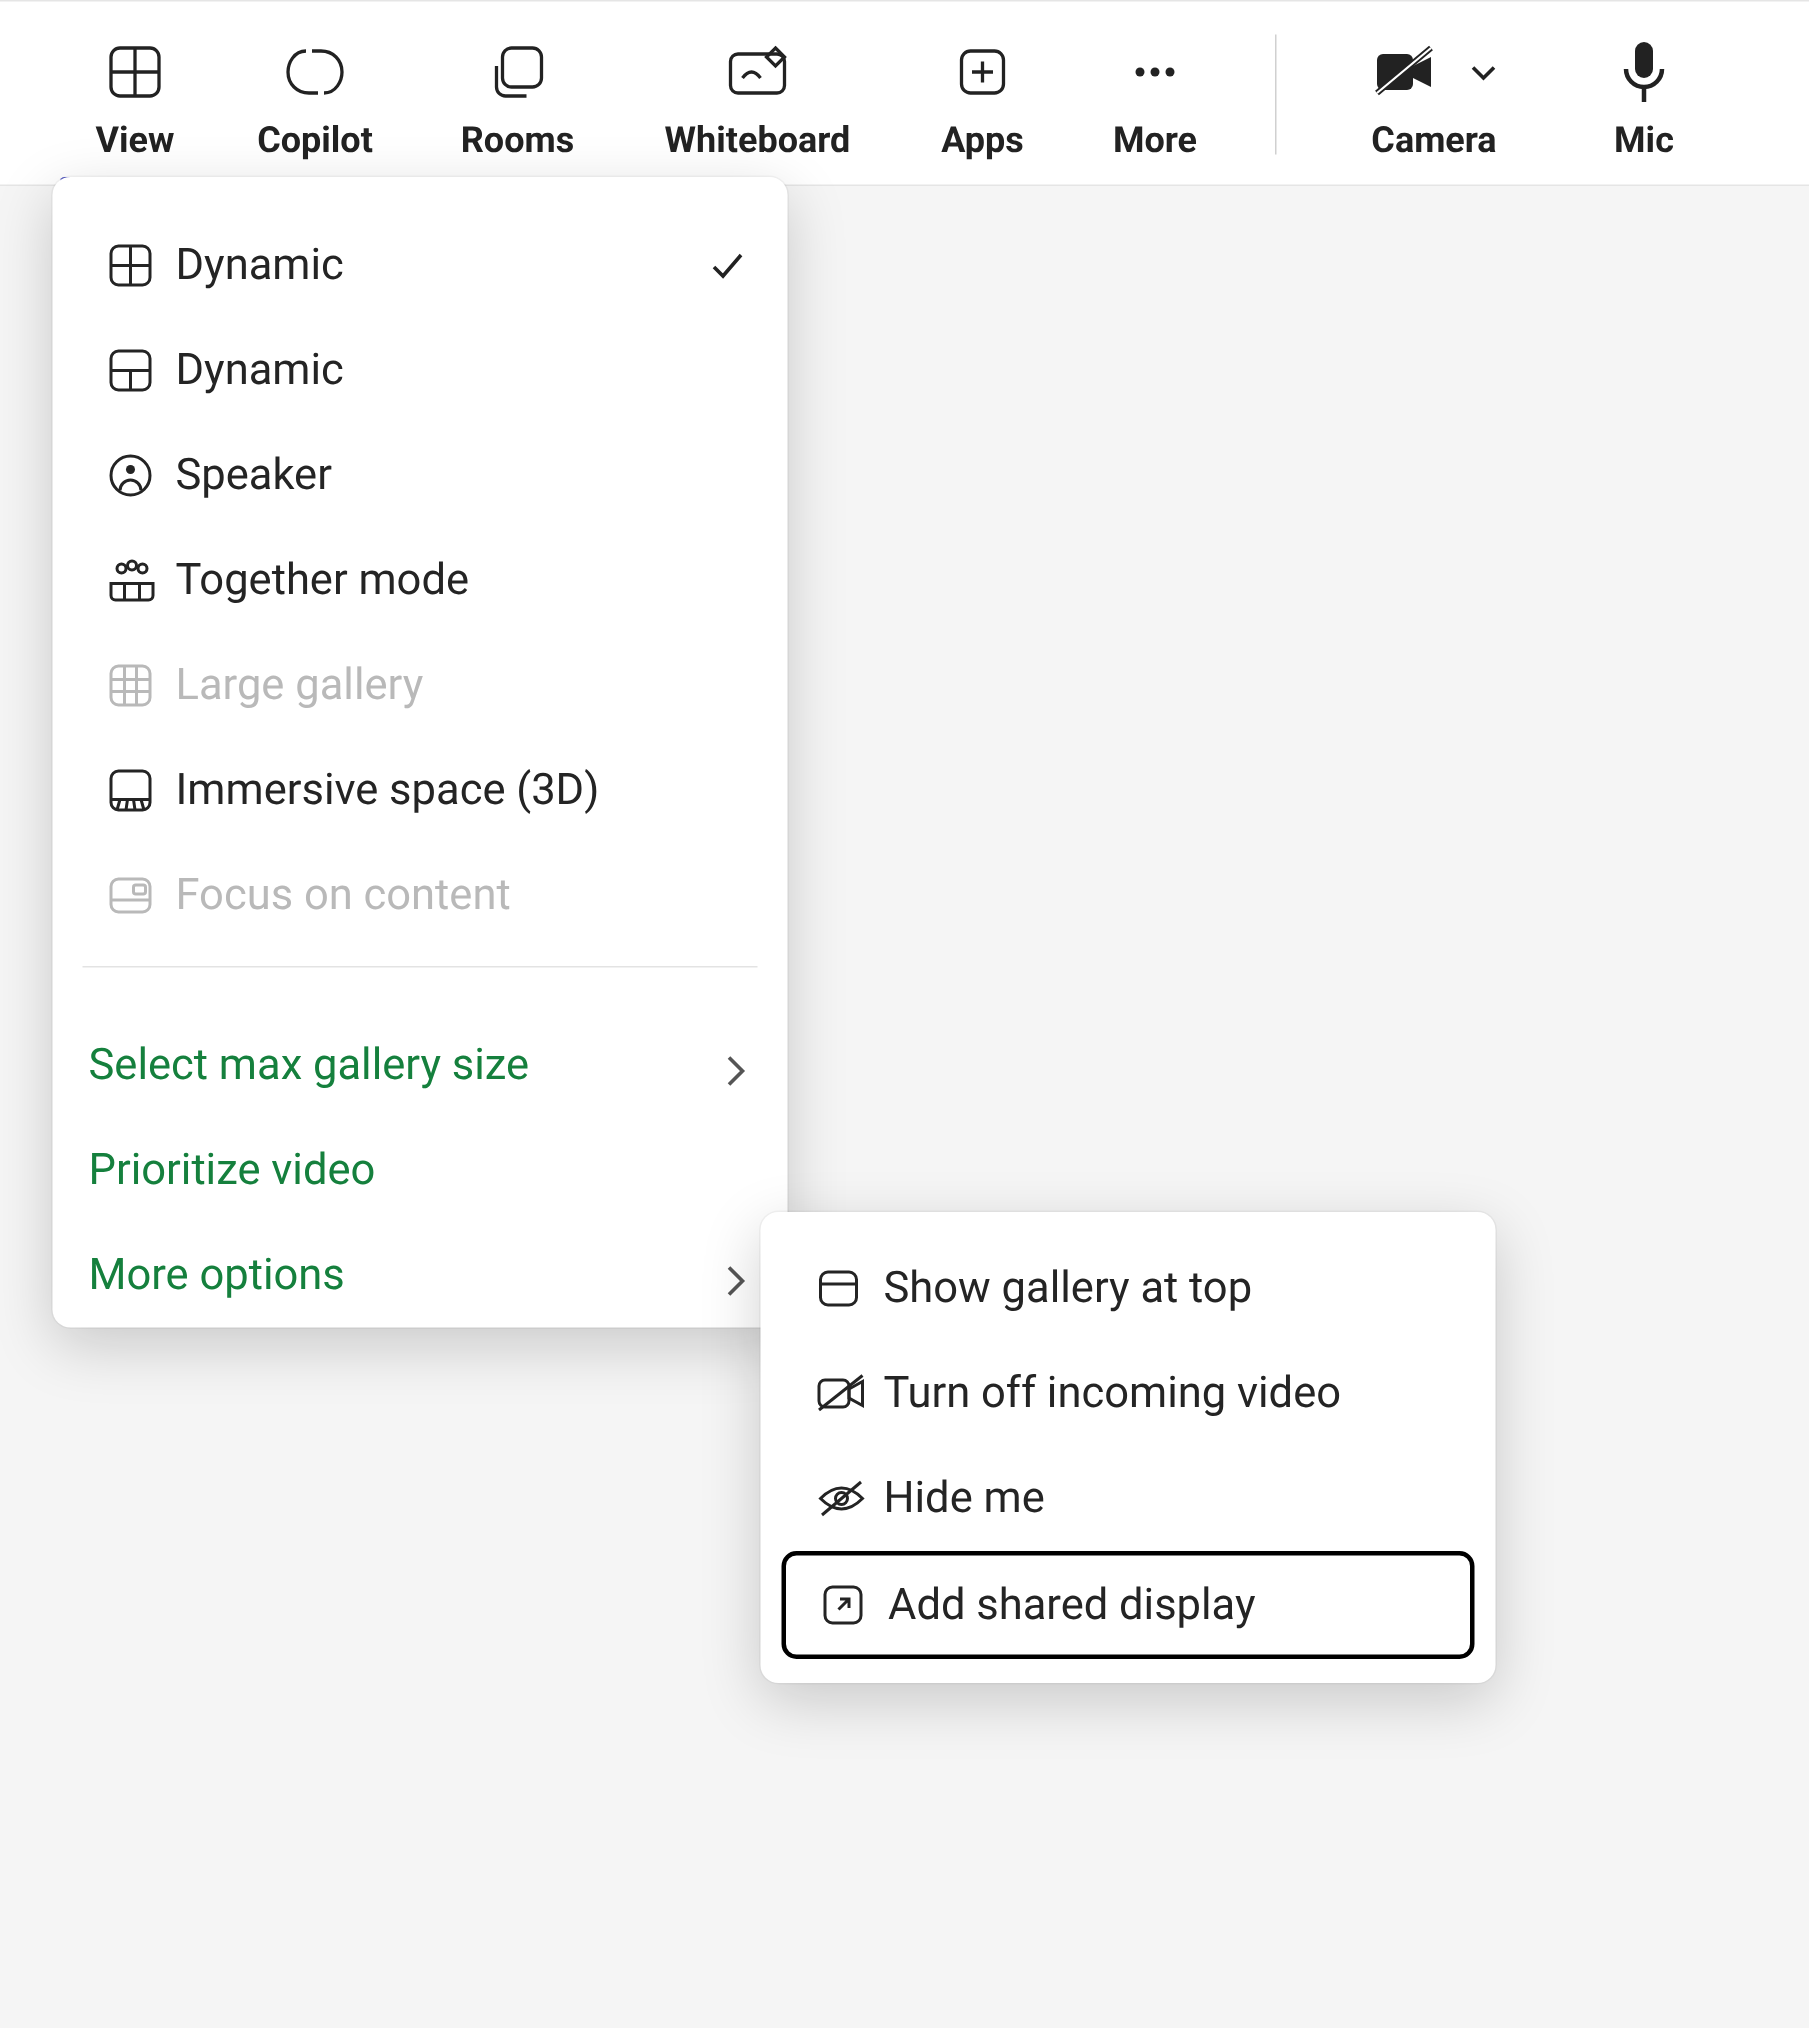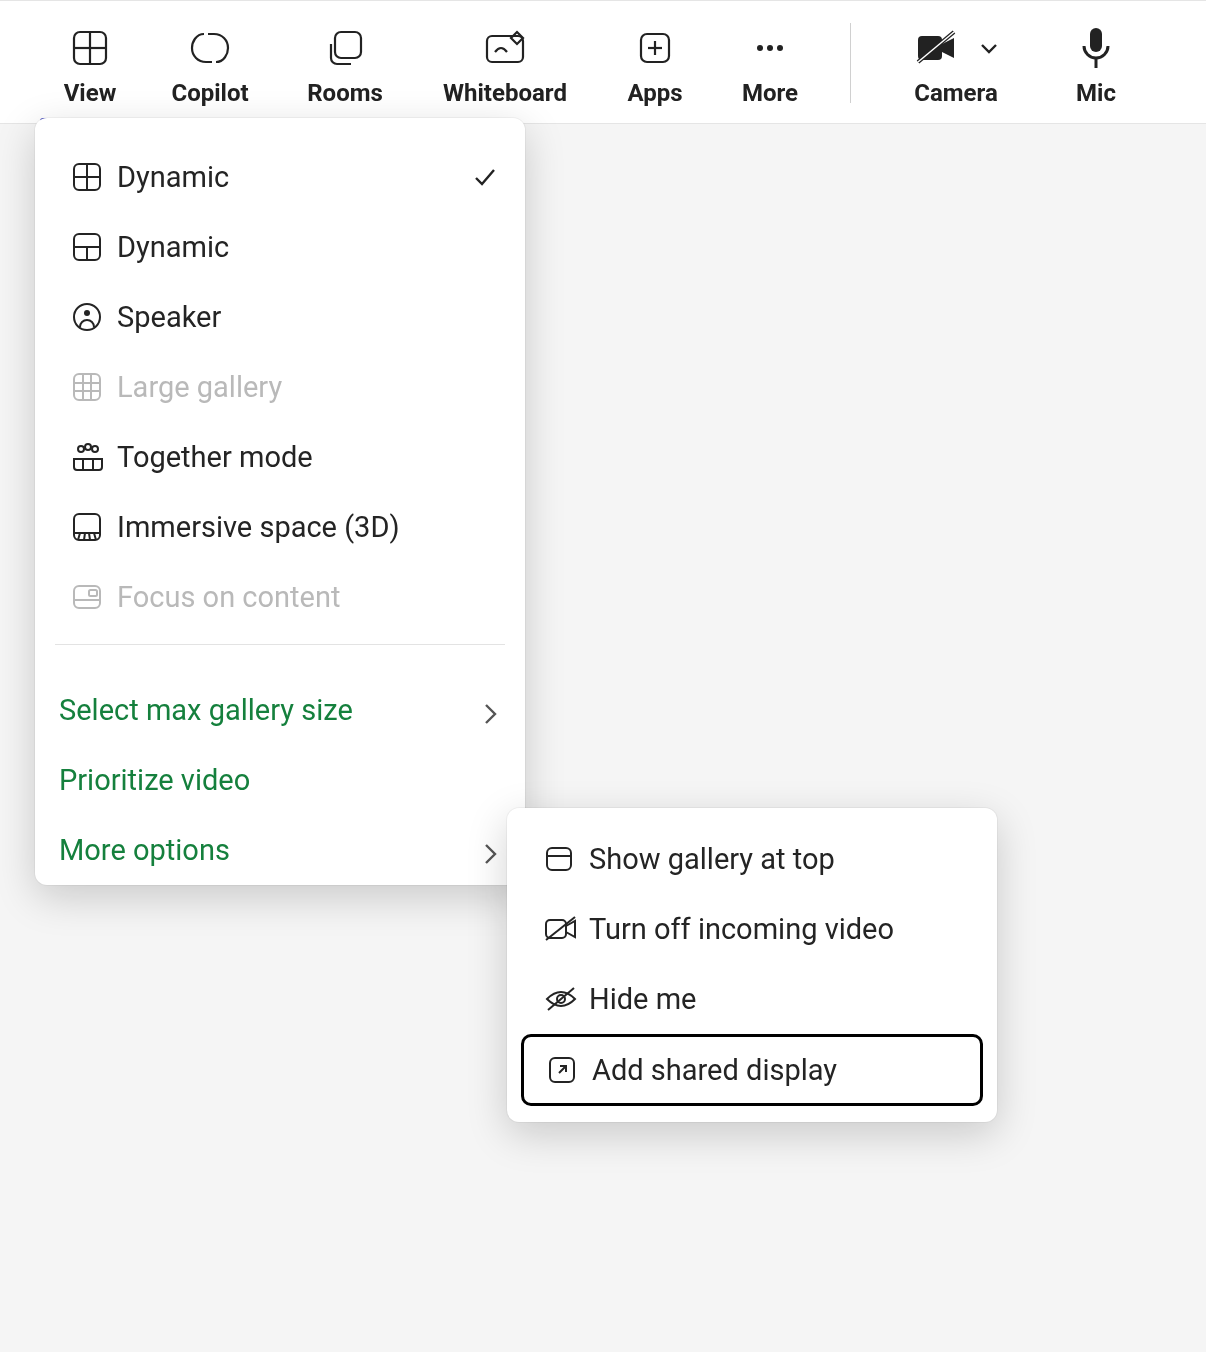--- a/index.html
+++ b/index.html
@@ -264,47 +264,47 @@
     <span class="micon">
       <svg width="32" height="32" viewBox="0 0 32 32" fill="none" stroke-width="2">
           <circle cx="16" cy="16" r="13"></circle>
           <circle cx="16" cy="12" r="3" fill="#242424" stroke="none"></circle>
           <path d="M9 26 a7 7 0 0 1 14 0"></path>
         </svg>
     </span>
     <span class="mlabel">Speaker</span>
   </div>
 
-  <div class="menu-row disabled">
-    <span class="micon">
-      <svg width="32" height="32" viewBox="0 0 32 32" fill="none" stroke-width="2">
-          <rect x="3" y="3" width="26" height="26" rx="5"></rect>
-          <line x1="12" y1="3" x2="12" y2="29"></line>
-          <line x1="20" y1="3" x2="20" y2="29"></line>
-          <line x1="3" y1="12" x2="29" y2="12"></line>
-          <line x1="3" y1="20" x2="29" y2="20"></line>
-        </svg>
-    </span>
-    <span class="mlabel">Large gallery</span>
-  </div>
-
   <div class="menu-row">
     <span class="micon">
       <svg width="34" height="32" viewBox="0 0 34 32" fill="none" stroke-width="2">
         <circle cx="10" cy="8" r="3"></circle>
           <circle cx="17" cy="6" r="3"></circle>
           <circle cx="24" cy="8" r="3"></circle>
         <path d="M3 18 h28 v8 a3 3 0 0 1 -3 3 h-22 a3 3 0 0 1 -3 -3 z"></path>
         <line x1="12" y1="18" x2="12" y2="29"></line>
           <line x1="22" y1="18" x2="22" y2="29"></line>
       </svg>
     </span>
     <span class="mlabel">Together mode</span>
   </div>
 
+  <div class="menu-row disabled">
+    <span class="micon">
+      <svg width="32" height="32" viewBox="0 0 32 32" fill="none" stroke-width="2">
+          <rect x="3" y="3" width="26" height="26" rx="5"></rect>
+          <line x1="12" y1="3" x2="12" y2="29"></line>
+          <line x1="20" y1="3" x2="20" y2="29"></line>
+          <line x1="3" y1="12" x2="29" y2="12"></line>
+          <line x1="3" y1="20" x2="29" y2="20"></line>
+        </svg>
+    </span>
+    <span class="mlabel">Large gallery</span>
+  </div>
+
   <div class="menu-row">
     <span class="micon">
       <svg width="32" height="32" viewBox="0 0 32 32" fill="none" stroke-width="2">
           <rect x="3" y="3" width="26" height="26" rx="5"></rect>
           <path d="M3 22 h26"></path>
           <path d="M7 29 l2 -7 M13 29 l1 -7 M19 29 l-1 -7 M25 29 l-2 -7"></path>
         </svg>
     </span>
     <span class="mlabel">Immersive space (3D)</span>
   </div>

